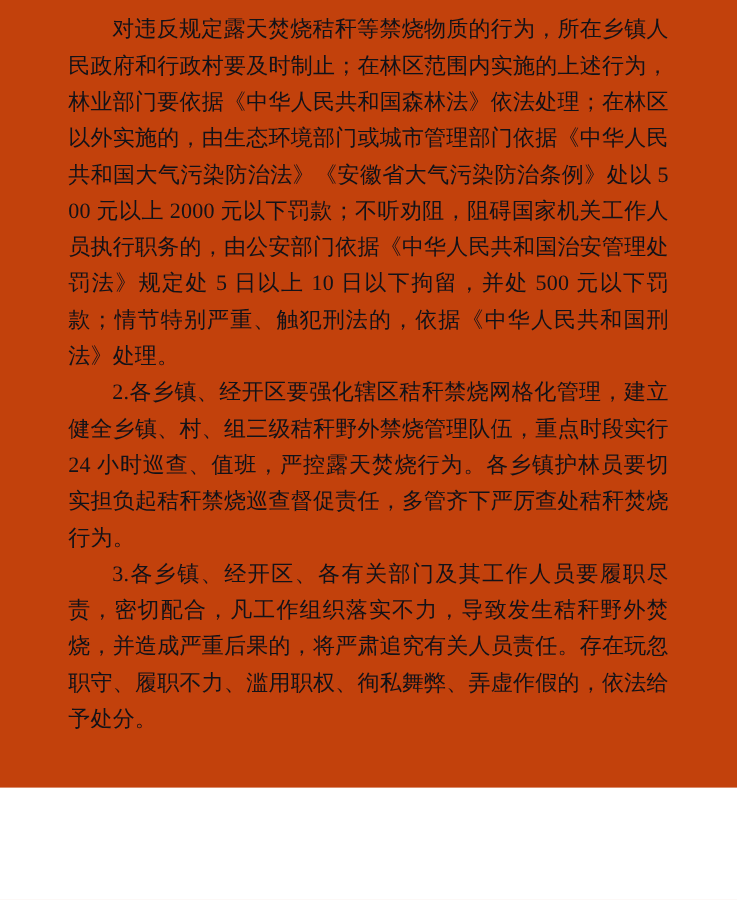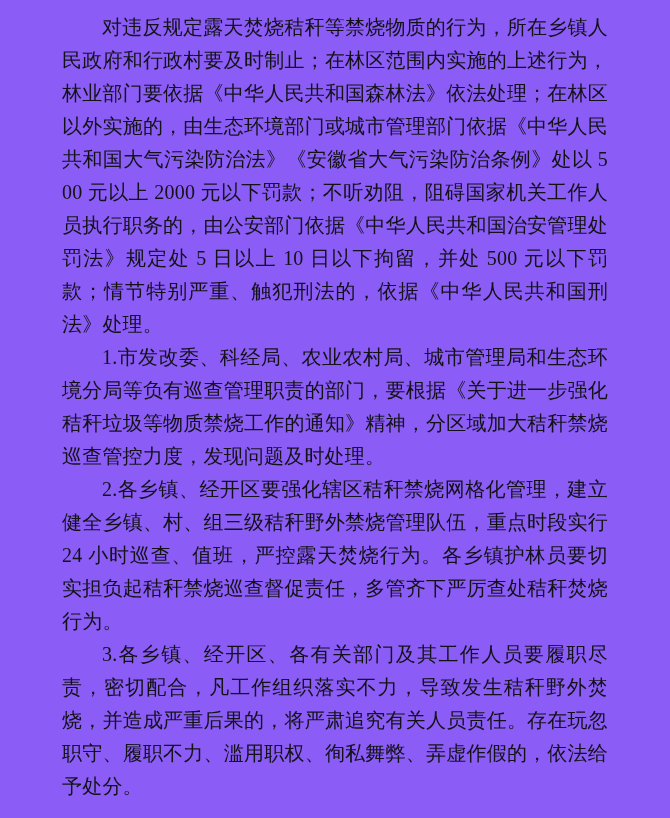--- a/index.html
+++ b/index.html
@@ -8,22 +8,22 @@
     background: #ffffff;
   }
   body {
     width: 670px;
     height: 818px;
     overflow: hidden;
   }
   .doc-page {
     box-sizing: border-box;
     width: 670px;
-    height: 818px;
-    background: #8b5cf6;
+    height: 716px;
+    background: #c2410c;
     padding: 11px 62px 0 62px;
   }
   .para {
     margin: 0;
     padding: 0;
     font-family: "Liberation Serif", "DejaVu Serif", serif;
     font-size: 20px;
     line-height: 33px;
     color: #121218;
     text-align: justify;
@@ -36,17 +36,16 @@
     font-weight: 700;
     text-align: left;
   }
 </style>
 </head>
 <body>
 
 <div class="doc-page">
   <div>
       <p class="para body">对违反规定露天焚烧秸秆等禁烧物质的行为，所在乡镇人民政府和行政村要及时制止；在林区范围内实施的上述行为，林业部门要依据《中华人民共和国森林法》依法处理；在林区以外实施的，由生态环境部门或城市管理部门依据《中华人民共和国大气污染防治法》《安徽省大气污染防治条例》处以 500 元以上 2000 元以下罚款；不听劝阻，阻碍国家机关工作人员执行职务的，由公安部门依据《中华人民共和国治安管理处罚法》规定处 5 日以上 10 日以下拘留，并处 500 元以下罚款；情节特别严重、触犯刑法的，依据《中华人民共和国刑法》处理。</p>
-      <p class="para body">1.市发改委、科经局、农业农村局、城市管理局和生态环境分局等负有巡查管理职责的部门，要根据《关于进一步强化秸秆垃圾等物质禁烧工作的通知》精神，分区域加大秸秆禁烧巡查管控力度，发现问题及时处理。</p>
       <p class="para body">2.各乡镇、经开区要强化辖区秸秆禁烧网格化管理，建立健全乡镇、村、组三级秸秆野外禁烧管理队伍，重点时段实行 24 小时巡查、值班，严控露天焚烧行为。各乡镇护林员要切实担负起秸秆禁烧巡查督促责任，多管齐下严厉查处秸秆焚烧行为。</p>
       <p class="para body">3.各乡镇、经开区、各有关部门及其工作人员要履职尽责，密切配合，凡工作组织落实不力，导致发生秸秆野外焚烧，并造成严重后果的，将严肃追究有关人员责任。存在玩忽职守、履职不力、滥用职权、徇私舞弊、弄虚作假的，依法给予处分。</p>
     </div>
 </div>
 
 </body></html>

